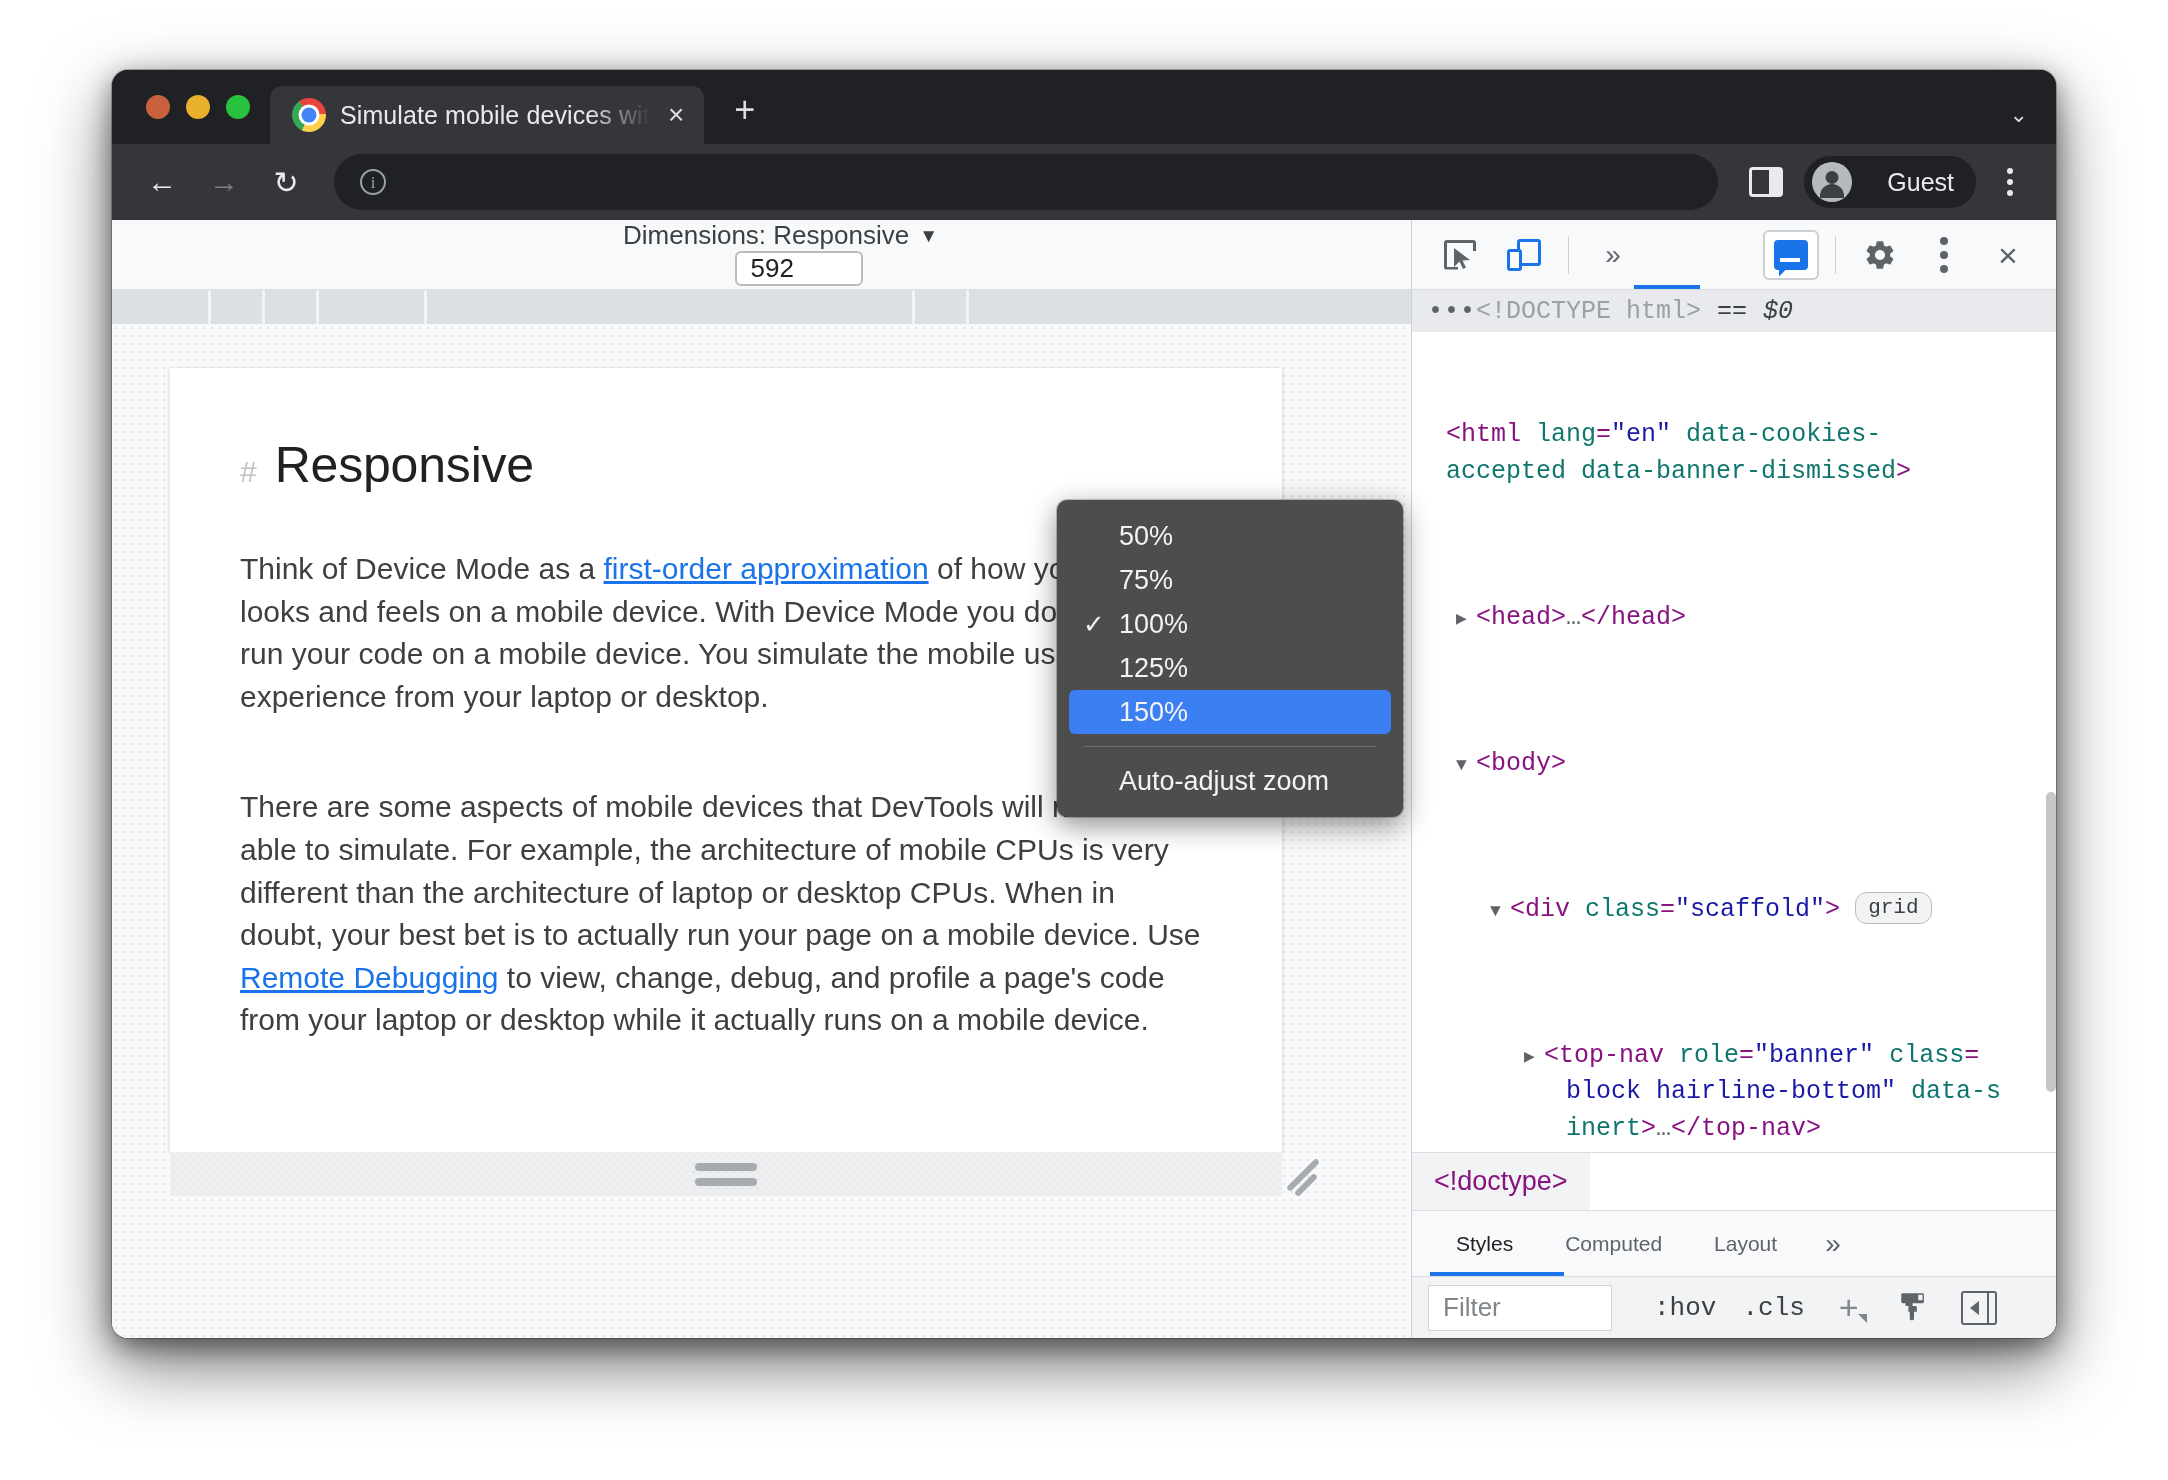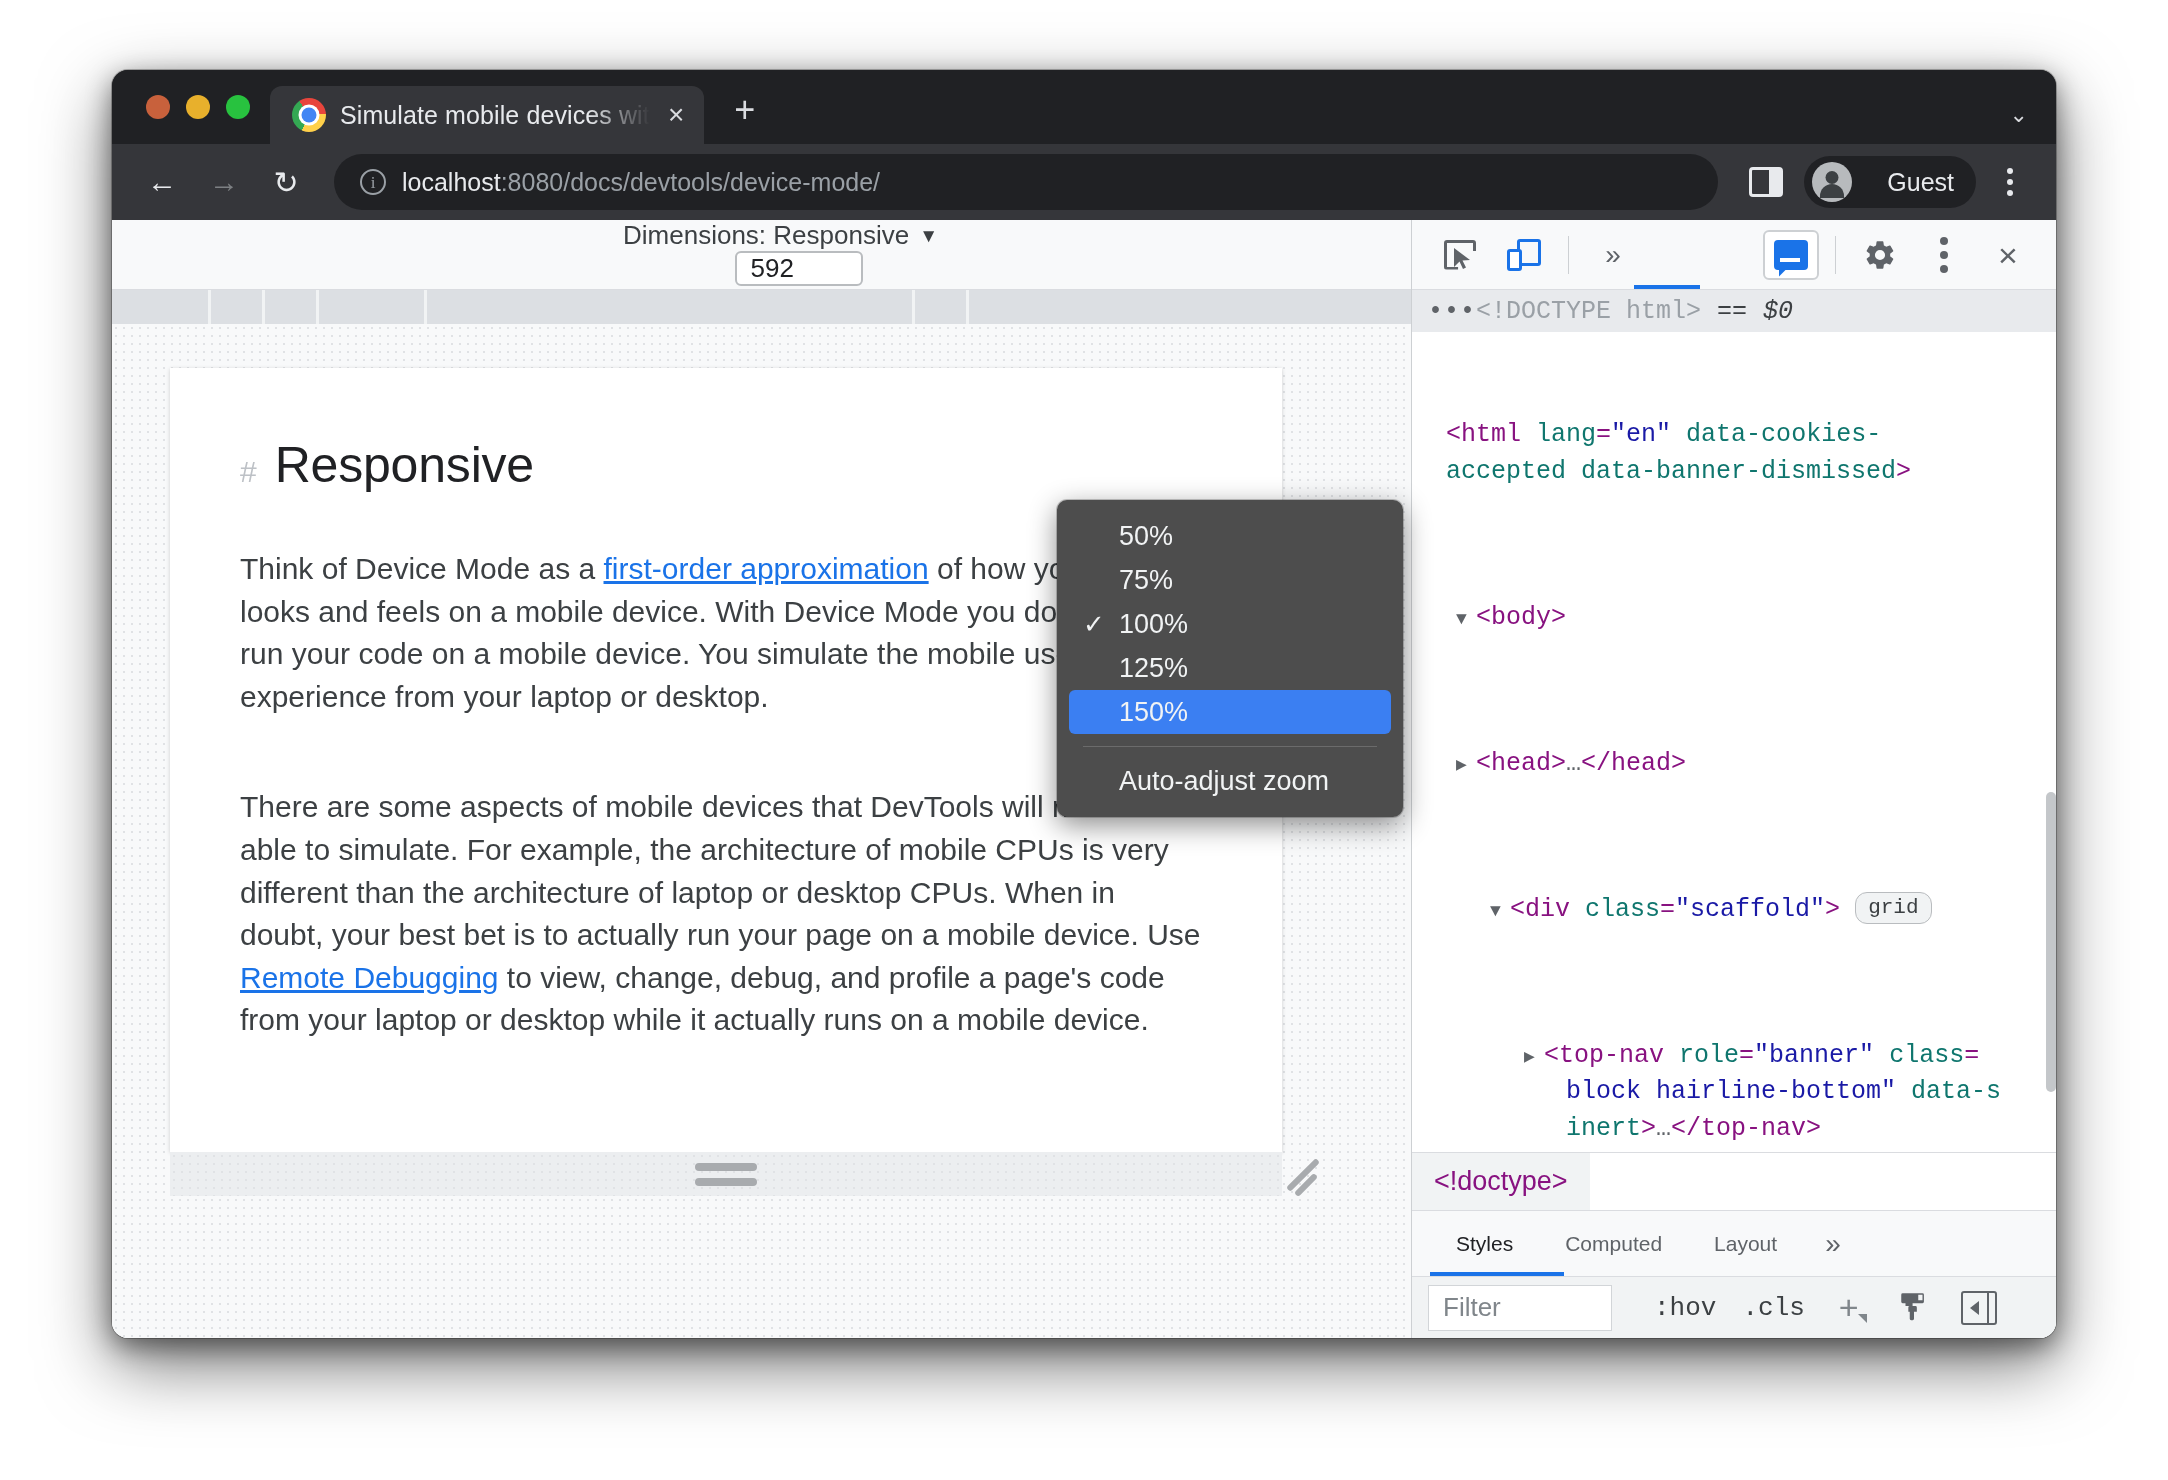--- a/index.html
+++ b/index.html
@@ -239,21 +239,20 @@
       <div class="tabstrip-expand">⌄</div>
     </div>
 
     <div class="toolbar">
       <div class="navbtn">←</div>
       <div class="navbtn dim">→</div>
       <div class="navbtn">↻</div>
 
       <div class="omnibox">
         <span class="info-icon">i</span>
-        <span class="url"><span class="host">localhost</span><span class="path">:8080/docs/devtools/device-mode/</span></span>
       </div>
 
       <div class="tb-right">
         <div class="navbtn">
           <span class="sidepanel-ico"></span>
         </div>
         <div class="guest-chip">
           <span class="avatar"></span>
           <span class="guest-label">Guest</span>
         </div>
@@ -403,23 +402,23 @@
           <span class="bc-dots">•••</span>
             <span class="bc-doctype">&lt;!DOCTYPE html&gt;</span>
             <span class="bc-eq">==</span>
             <span class="bc-dollar">$0</span>
         </div>
 
         <div class="dom-tree">
           <div class="dom-line" style="padding-left:34px;"><span class="punct">&lt;</span><span class="tagname">html</span> <span class="attr">lang</span><span class="punct">=</span><span class="val">"en"</span> <span class="attr">data-cookies-
 accepted data-banner-dismissed</span><span class="punct">&gt;</span></div>
 
+          <div class="dom-line" style="padding-left:44px;"><span class="tri closed"></span><span class="punct">&lt;</span><span class="tagname">head</span><span class="punct">&gt;</span><span class="ell">…</span><span class="punct">&lt;/</span><span class="tagname">head</span><span class="punct">&gt;</span></div>
+
           <div class="dom-line" style="padding-left:44px;"><span class="tri open"></span><span class="punct">&lt;</span><span class="tagname">body</span><span class="punct">&gt;</span></div>
-
-          <div class="dom-line" style="padding-left:44px;"><span class="tri closed"></span><span class="punct">&lt;</span><span class="tagname">head</span><span class="punct">&gt;</span><span class="ell">…</span><span class="punct">&lt;/</span><span class="tagname">head</span><span class="punct">&gt;</span></div>
 
           <div class="dom-line" style="padding-left:78px;"><span class="tri open"></span><span class="punct">&lt;</span><span class="tagname">div</span> <span class="attr">class</span><span class="punct">=</span><span class="val">"scaffold"</span><span class="punct">&gt;</span> <span class="grid-badge">grid</span></div>
 
           <div class="dom-line" style="padding-left:112px;"><span class="tri closed"></span><span class="punct">&lt;</span><span class="tagname">top-nav</span> <span class="attr">role</span><span class="punct">=</span><span class="val">"banner"</span> <span class="attr">class</span><span class="punct">=</span>
 <span class="val" style="padding-left:42px;">block hairline-bottom"</span> <span class="attr">data-s</span>
 <span class="attr" style="padding-left:42px;">inert</span><span class="punct">&gt;</span><span class="ell">…</span><span class="punct">&lt;/</span><span class="tagname">top-nav</span><span class="punct">&gt;</span></div>
 
           
 
           

